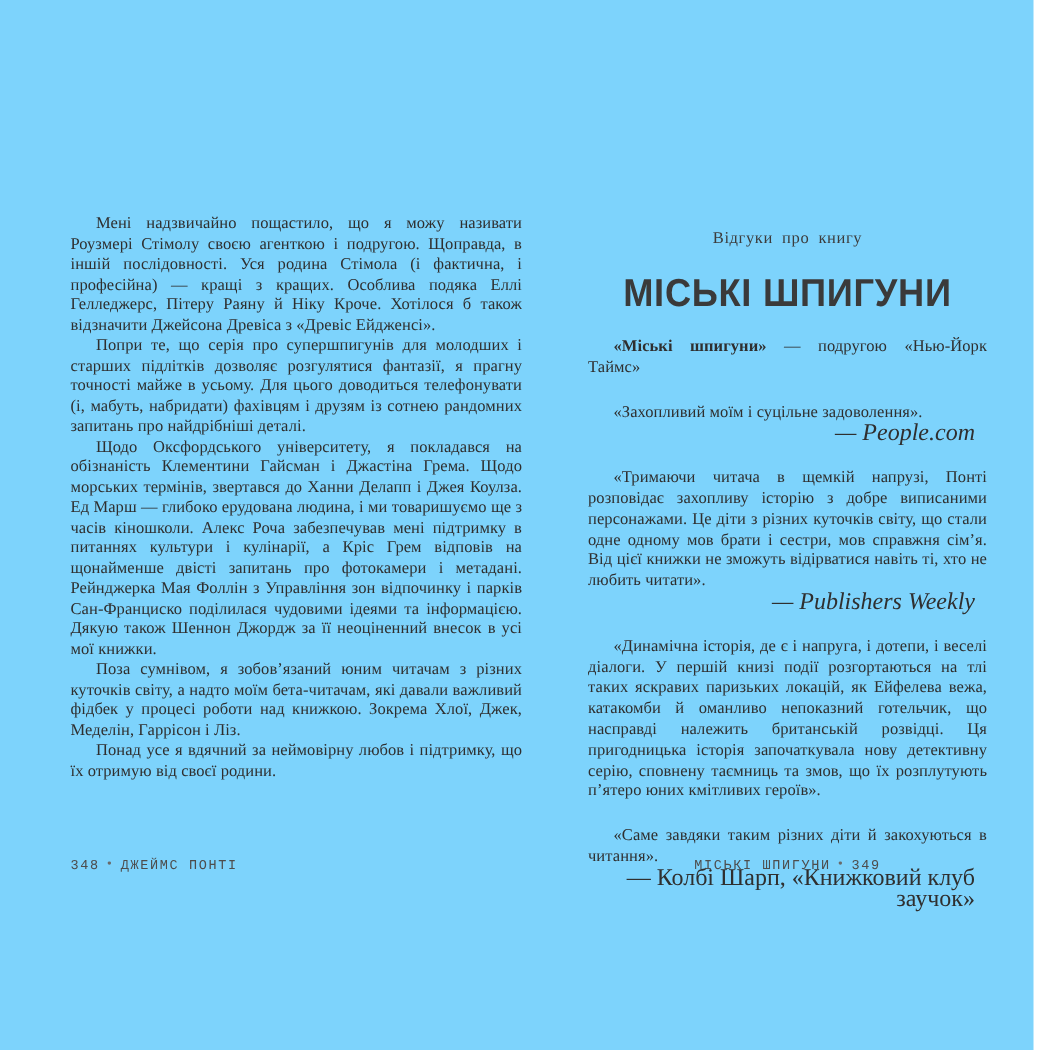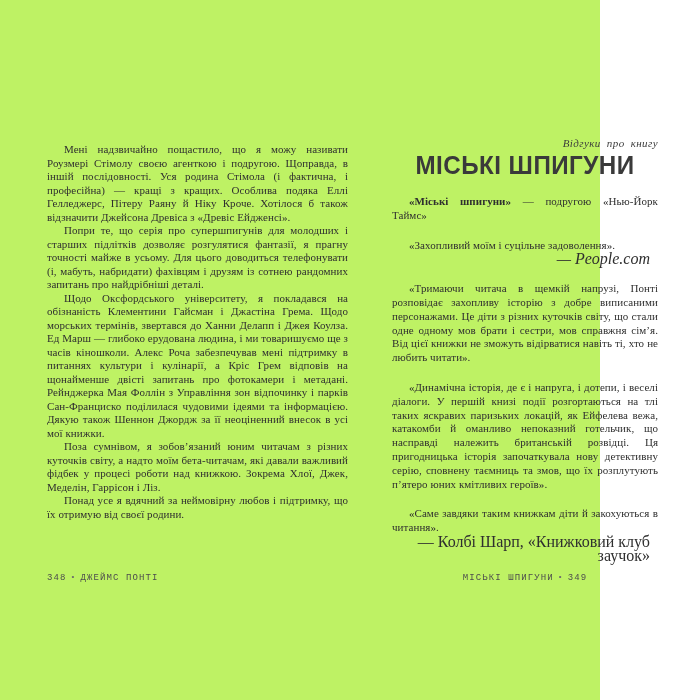--- a/index.html
+++ b/index.html
@@ -3,48 +3,47 @@
 <meta charset="utf-8">
 <style>
   html, body {
     margin: 0; padding: 0;
     width: 700px; height: 700px;
     background: #ffffff;
     font-family: "Liberation Serif", serif;
     color: #2f2f2f;
     overflow: hidden;
   }
-  .spread { position: absolute; inset: 0; width: 600px; height: 700px; background: #bef264; }
+  .spread { position: absolute; inset: 0; width: 689px; height: 700px; background: #7dd3fc; }
 
   
   .page-left {
     position: absolute; left: 47px; top: 143px; width: 301px;
   }
   .page-left p {
     margin: 0;
     text-indent: 17px;
     text-align: justify;
     font-size: 11px;
     line-height: 13.5px;
     letter-spacing: 0.05px;
   }
 
   
   .page-right {
     position: absolute; left: 392px; top: 137px; width: 266px;
   }
   .kicker {
-    text-align: right;
+    text-align: center;
     font-size: 11px;
     line-height: 13px;
     word-spacing: 3px;
     letter-spacing: 0.4px;
-    margin: 0;
+    margin: 16px;
     color: #3c3c3c;
-    font-style: italic;
   }
   .book-title {
     margin: 2px 0 0 0;
     text-align: center;
     font-family: "Liberation Sans", sans-serif;
     font-weight: 700;
     font-size: 26px;
     line-height: 26px;
     letter-spacing: 0.5px;
     color: #3a3a3a;
@@ -107,28 +106,29 @@
       <p class="quote"><span class="bold-italic">«Міські шпигуни»</span><span> — подругою «Нью-Йорк Таймс»</span></p>
     </div>
 
     <div class="review">
       <p class="quote">«Захопливий моїм і суцільне задоволення».</p>
       <p class="attr italic">— People.com</p>
     </div>
 
     <div class="review">
       <p class="quote">«Тримаючи читача в щемкій напрузі, Понті розповідає захопливу історію з добре виписаними персонажами. Це діти з різних куточків світу, що стали одне одному мов брати і сестри, мов справжня сім’я. Від цієї книжки не зможуть відірватися навіть ті, хто не любить читати».</p>
+      <p class="attr italic">— Publishers Weekly</p>
     </div>
 
     <div class="review">
       <p class="quote">«Динамічна історія, де є і напруга, і дотепи, і веселі діалоги. У першій книзі події розгортаються на тлі таких яскравих паризьких локацій, як Ейфелева вежа, катакомби й оманливо непоказний готельчик, що насправді належить британській розвідці. Ця пригодницька історія започаткувала нову детективну серію, сповнену таємниць та змов, що їх розплутують п’ятеро юних кмітливих героїв».</p>
     </div>
 
     <div class="review">
-      <p class="quote">«Саме завдяки таким книжкам діти й закохуються в читання».</p>
+      <p class="quote">«Саме завдяки таким різних діти й закохуються в читання».</p>
       <p class="attr">— Колбі Шарп, «Книжковий клуб заучок»</p>
     </div>
   </section>
 
   <footer class="running-footer footer-left">
     <span>348</span><span class="sep">•</span><span>ДЖЕЙМС ПОНТІ</span>
   </footer>
 
   <footer class="running-footer footer-right">
     <span>МІСЬКІ ШПИГУНИ</span><span class="sep">•</span><span>349</span>

